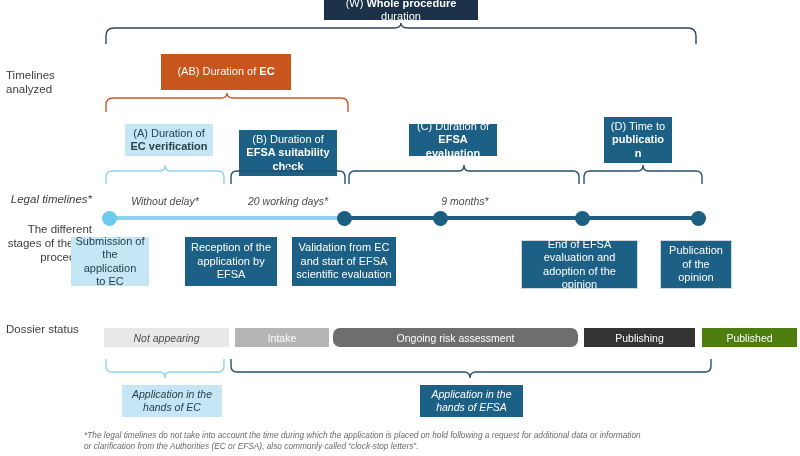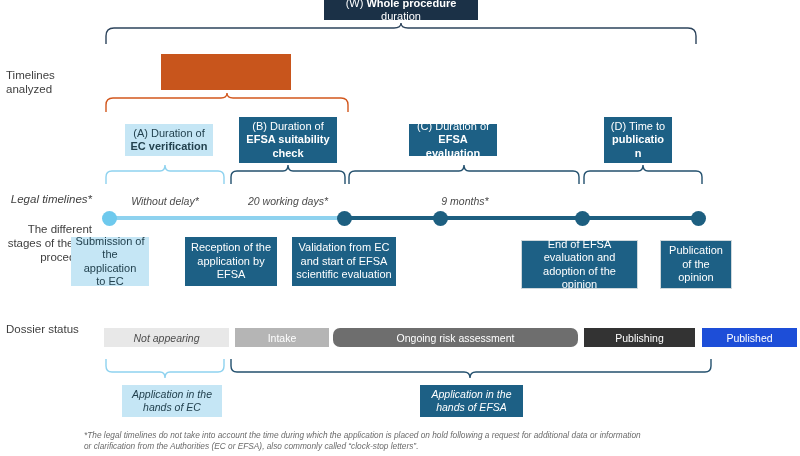--- a/index.html
+++ b/index.html
@@ -49,21 +49,21 @@
   
   .status{
     box-sizing:border-box;height:19px;
     display:flex;align-items:center;justify-content:center;
     font-size:10.5px;
   }
   .st1{background:#e8e8e8;color:#4d4d4d;font-style:italic;}
   .st2{background:#b5b5b5;color:#ffffff;}
   .st3{background:#6e6e6e;color:#ffffff;border-radius:7px;}
   .st4{background:#333333;color:#ffffff;}
-  .st5{background:#1d4ed8;color:#ffffff;}
+  .st5{background:#4d7c0f;color:#ffffff;}
 
   
   .hands{
     box-sizing:border-box;
     display:flex;align-items:center;justify-content:center;text-align:center;
     font-size:10.5px;line-height:13px;font-style:italic;
   }
   .hands.ec{background:#c5e6f5;color:#23424f;}
   .hands.efsa{background:#1d6085;color:#ffffff;}
 
@@ -100,35 +100,34 @@
 <div class="abs" style="left:104px;top:22px;">
   <svg width="600" height="24" viewBox="0 0 600 24">
     <path d="M2,22 L2,14 Q2,6 10,6 L290,6 Q297,6 297,1 Q297,6 304,6 L584,6 Q592,6 592,14 L592,22" fill="none" stroke="#2d445c" stroke-width="1.4"></path>
   </svg>
 </div>
 
 <div class="abs box orange" style="left:161px;top:54px;width:130px;height:36px;flex-direction:column;">
   <span style="display:block;">
     <span>(AB) Duration of </span><b>EC</b>
   </span>
-  <b style="display:block;">validation check phase</b>
 </div>
 
 <div class="abs" style="left:104px;top:92px;">
   <svg width="246" height="22" viewBox="0 0 246 22">
     <path d="M2,20 L2,13 Q2,6 9,6 L117,6 Q123,6 123,1 Q123,6 129,6 L237,6 Q244,6 244,13 L244,20" fill="none" stroke="#d2571d" stroke-width="1.4"></path>
   </svg>
 </div>
 
 <div class="abs box lightblue" style="left:125px;top:124px;width:88px;height:32px;flex-direction:column;text-align:center;">
   <span>(A) Duration of</span>
   <b>EC verification</b>
 </div>
 
-<div class="abs box teal" style="left:239px;top:117px;width:98px;height:46px;flex-direction:column;">
+<div class="abs box teal" style="left:239px;top:130px;width:98px;height:46px;flex-direction:column;">
   <span>(B) Duration of</span>
   <b>EFSA suitability check</b>
 </div>
 
 <div class="abs box teal" style="left:409px;top:124px;width:88px;height:32px;flex-direction:column;">
   <span>(C) Duration of</span>
   <b>EFSA evaluation</b>
 </div>
 
 <div class="abs box teal" style="left:604px;top:117px;width:68px;height:46px;flex-direction:column;">

